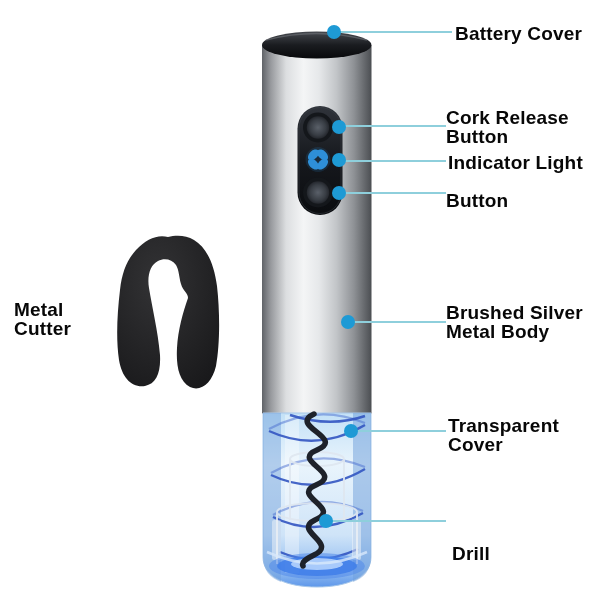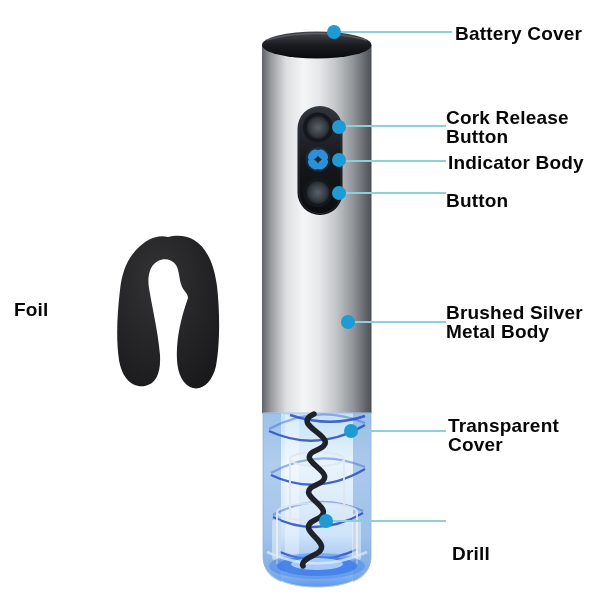--- a/index.html
+++ b/index.html
@@ -169,21 +169,21 @@
   <div class="lbl" style="left:455px;top:24px">
     <div>Battery Cover</div>
   </div>
 
   <div class="lbl center" style="left:446px;top:108px;width:148px">
     <div>Cork Release</div>
     <div>Button</div>
   </div>
 
   <div class="lbl" style="left:448px;top:153px">
-    <div>Indicator Body</div>
+    <div>Indicator Light</div>
   </div>
 
   <div class="lbl center" style="left:446px;top:191px;width:154px">
     <div>Button</div>
   </div>
 
   <div class="lbl center" style="left:446px;top:303px;width:155px">
     <div>Brushed Silver</div>
     <div>Metal Body</div>
   </div>
@@ -191,16 +191,17 @@
   <div class="lbl center" style="left:448px;top:416px;width:134px">
     <div>Transparent</div>
     <div>Cover</div>
   </div>
 
   <div class="lbl" style="left:452px;top:544px">
     <div>Drill</div>
   </div>
 
   <div class="lbl center" style="left:14px;top:300px;width:85px">
-    <div>Foil</div>
+    <div>Metal</div>
+    <div>Cutter</div>
   </div>
 
 </div>
 
 </body></html>

